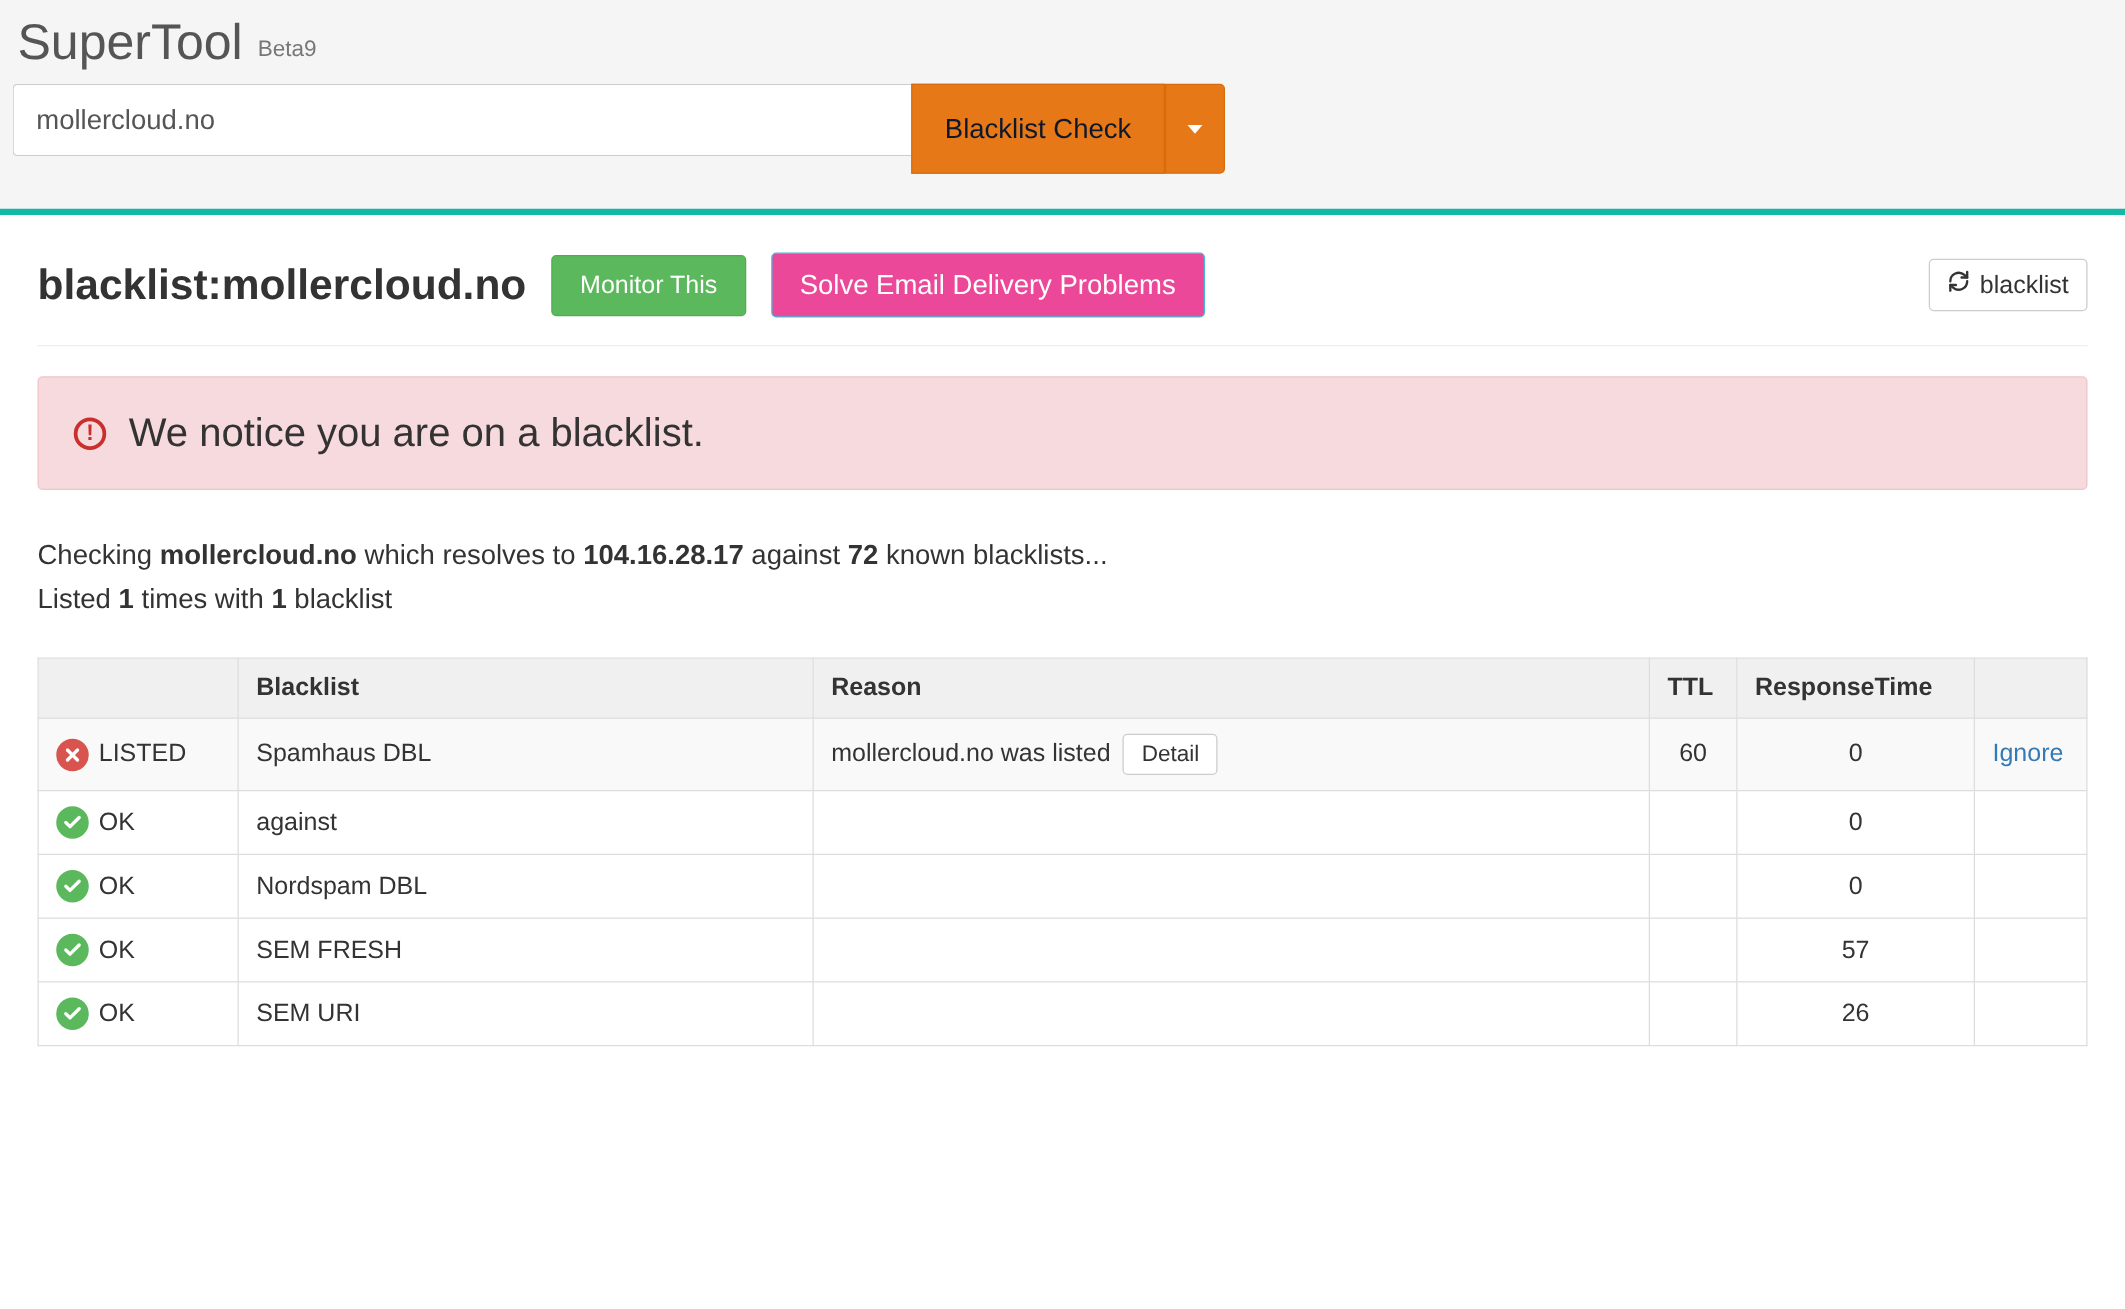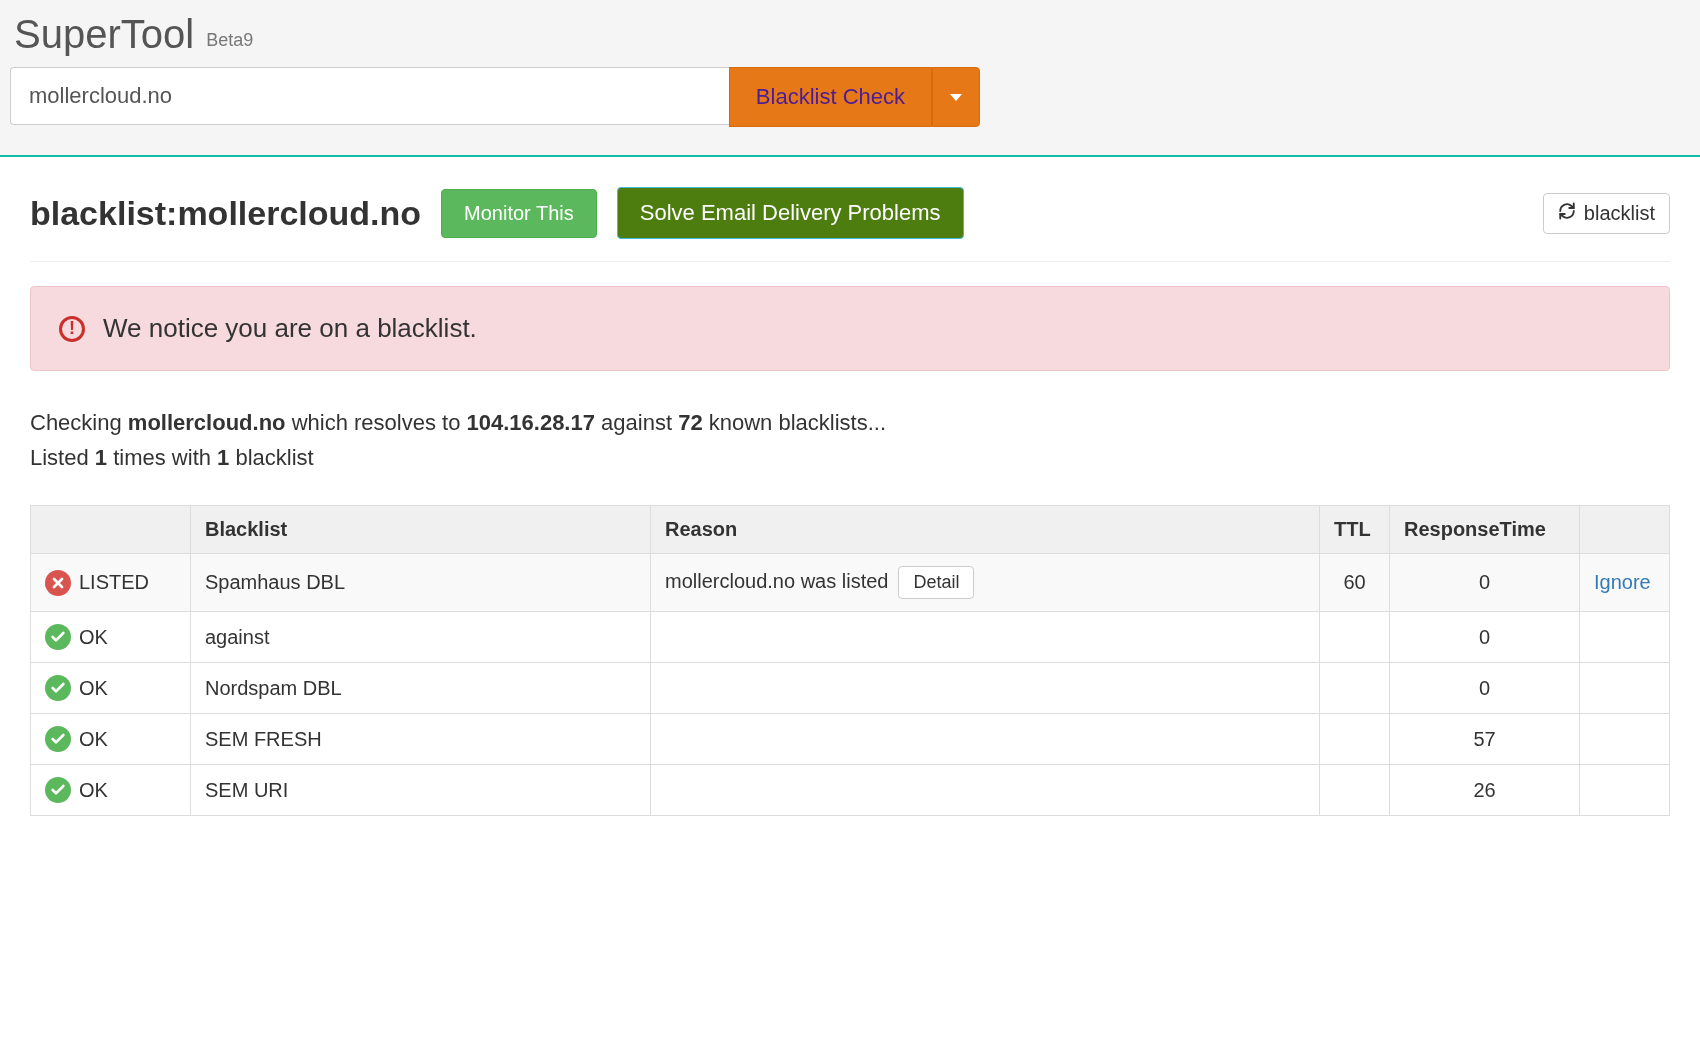--- a/index.html
+++ b/index.html
@@ -6,21 +6,21 @@
   body {
     margin: 0;
     font-family: "Helvetica Neue", Helvetica, Arial, sans-serif;
     font-size: 18px;
     color: #333;
     background: #fff;
   }
   .top-bar {
     background: #f5f5f5;
     padding: 12px 10px 28px 10px;
-    border-bottom: 2px solid #14b8a6;
+    border-bottom: 5px solid #14b8a6;
   }
   .title-row {
     display: flex;
     align-items: baseline;
     gap: 12px;
     padding: 0 2px 10px 4px;
   }
   .title-main {
     font-size: 40px;
     color: #555;
@@ -55,23 +55,23 @@
     justify-content: center;
     border: 1px solid transparent;
     border-radius: 4px;
     cursor: pointer;
     font-size: 20px;
     padding: 10px 22px;
     white-space: nowrap;
   }
   .btn-orange {
     background: #e67817;
-    color: #4c1d95;
+    color: #0f172a;
     border-color: #d86c0d;
-    height: 60px;
+    height: 72px;
     font-size: 22px;
     border-radius: 0;
   }
   .btn-orange.main { padding: 0 26px; }
   .btn-orange.caret {
     width: 48px;
     padding: 0;
     border-left: 1px solid #d86c0d;
     border-radius: 0 4px 4px 0;
   }
@@ -97,21 +97,21 @@
     color: #333;
   }
   .btn-green {
     background: #5cb85c;
     border-color: #4cae4c;
     color: #fff;
     font-size: 20px;
     padding: 12px 22px;
   }
   .btn-blue {
-    background: #4d7c0f;
+    background: #ec4899;
     border-color: #46b8da;
     color: #fff;
     font-size: 22px;
     padding: 12px 22px;
   }
   .btn-outline {
     background: #fff;
     border: 1px solid #ccc;
     color: #333;
     font-size: 20px;
@@ -125,21 +125,21 @@
     margin-top: 24px;
     background: #f7dadd;
     border: 1px solid #eec4c9;
     border-radius: 4px;
     padding: 26px 28px;
     display: flex;
     align-items: center;
     gap: 18px;
   }
   .alert-text {
-    font-size: 26px;
+    font-size: 32px;
     color: #333;
   }
   .btn-red {
     background: #d9534f;
     border-color: #d43f3a;
     color: #fff;
     font-size: 22px;
     padding: 14px 24px;
   }
   .warn-icon {

